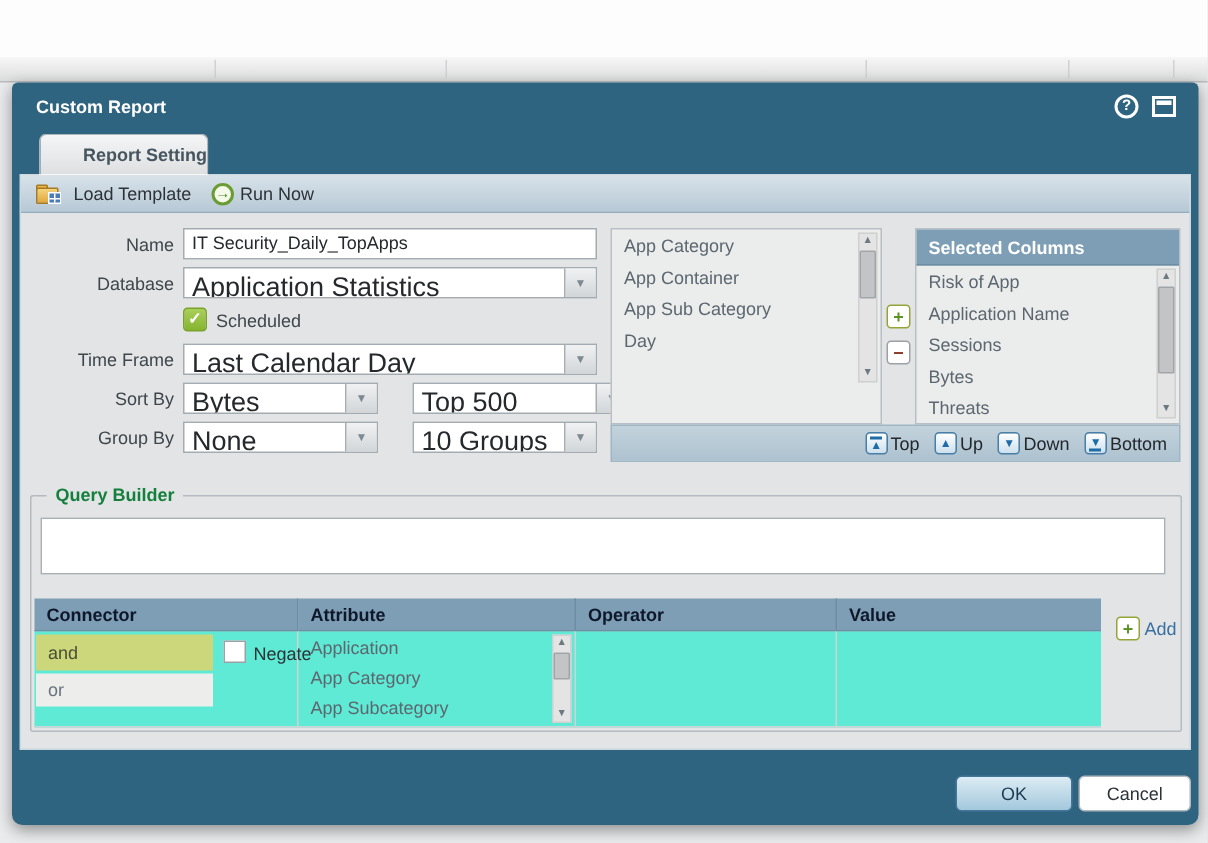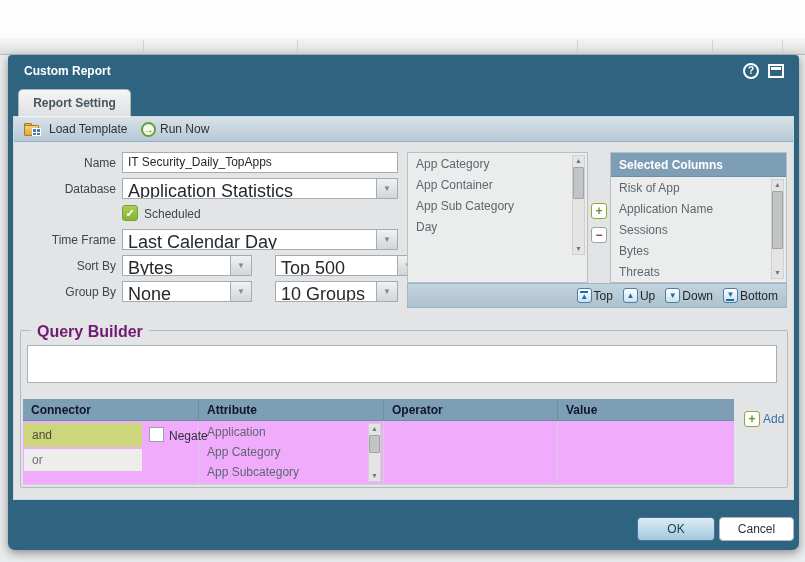--- a/index.html
+++ b/index.html
@@ -17,24 +17,24 @@
   .dialog { position:absolute; left:8px; top:55px; width:791px; height:495px;
     background:#2f6480; border-radius:4px 4px 7px 7px; box-shadow:0 3px 10px rgba(0,0,0,.4); }
   .titlebar { position:absolute; left:0; top:0; right:0; height:33px; }
   .title { position:absolute; left:16px; top:9px; color:#fff; font-size:12px; font-weight:bold; }
   .help-ic { position:absolute; right:40px; top:8px; width:16px; height:16px; border:2px solid #fff;
     border-radius:50%; color:#fff; font-size:10px; font-weight:bold; text-align:center; line-height:12px; }
   .win-ic { position:absolute; right:15px; top:9px; width:16px; height:14px; border:2px solid #fff; background:#2f6480; }
   .win-ic::before { content:""; position:absolute; left:1px; right:1px; top:1px; height:3px; background:#fff; }
 
   .tabstrip { position:absolute; left:0; top:33px; right:0; height:29px; }
-  .tab { position:absolute; left:10px; bottom:0; width:113px; height:28px;
+  .tab { position:absolute; left:18px; bottom:0; width:113px; height:28px;
     background:linear-gradient(#f4f5f6,#dddfe0); border:1px solid #aeb6bc; border-bottom:none;
     border-radius:5px 5px 0 0; color:#46555f; font-size:12px; font-weight:bold;
-    text-align:center; line-height:27px; }
+    text-align:right; line-height:27px; }
 
   .content { position:absolute; left:6px; top:62px; width:779px; height:382px;
     background:#e3e4e5; box-shadow:0 0 0 1px rgba(255,255,255,.75); }
 
   .toolbar { position:absolute; left:0; top:0; right:0; height:25px;
     background:linear-gradient(#d8e2e9,#b7c9d6); border-bottom:1px solid #93adbe; }
   .tbtn { position:absolute; top:0; height:24px; display:flex; align-items:center; gap:4px;
     font-size:12px; color:#2c3338; cursor:default; }
   .tb-load { left:10px;gap:8px; } .tb-run { left:127px; }
   .folder-ic { position:relative; width:17px; height:13px; }
@@ -78,29 +78,29 @@
     justify-content:flex-end; align-items:center; gap:10px; padding-right:8px; }
   .move-btn { display:flex; align-items:center; gap:2px; font-size:12px; color:#22282d; }
   .mv-ic { width:15px; height:15px; border:1px solid #4a7fa5; border-radius:3px;
     background:linear-gradient(#fff,#cde0ed); display:flex; flex-direction:column; align-items:center; justify-content:center; }
   .mv-ic .bar { width:8px; height:2px; background:#1f6da8; }
   .mv-ic .arr { color:#1f6da8; font-size:8px; line-height:8px; }
 
   .qb-box { position:absolute; left:6px; top:213px; width:768px; height:158px;
     border:1px solid #b4bac0; border-radius:2px; }
   .qb-legend { position:absolute; top:-8px; left:10px; background:#e3e4e5; padding:0 6px;
-    font-size:16px; font-weight:bold; color:#701a75; }
+    font-size:12px; font-weight:bold; color:#15803d; }
   .qb-text { position:absolute; left:6px; top:14px; width:750px; height:38px; background:#fff;
     border:1px solid #a9b0b5; font-family:"Liberation Sans",sans-serif; font-size:12px; color:#26292c;
     resize:none; outline:none; padding:3px 5px; }
   .qb-table { position:absolute; left:2px; top:68px; width:711px; height:86px; display:flex; flex-direction:column; }
   .qb-head { display:flex; height:22px; }
   .qb-hcell { background:#7d9eb5; color:#0f172a; font-size:12px; font-weight:bold; padding:4px 0 0 8px;
     border-right:1px solid #6c8da4; border-bottom:1px solid #6c8da4; }
-  .qb-body { display:flex; height:64px; background:#f0abfc; border-bottom:1px solid #cfd3d6; }
+  .qb-body { display:flex; height:64px; background:#5eead4; border-bottom:1px solid #cfd3d6; }
   .qb-bcell { position:relative; border-right:1px solid #cfd3d6; }
   .w-conn { width:176px; } .w-attr { width:185px; } .w-oper { width:174px; } .w-val { width:176px; border-right:none; }
   .conn-and { position:absolute; left:1px; top:2px; width:118px; height:24px; background:#ccd67a;
     font-size:12px; color:#4a4f35; padding:5px 0 0 8px; }
   .conn-or { position:absolute; left:1px; top:28px; width:118px; height:22px; background:#ededec;
     font-size:12px; color:#6a737b; padding:4px 0 0 8px; }
   .negate-chk { position:absolute; left:126px; top:6px; width:15px; height:15px; background:#fff; border:1px solid #9aa1a7; }
   .negate-lbl { position:absolute; left:146px; top:8px; font-size:12px; color:#2c3338; }
   .attr-item { height:20px; padding:4px 0 0 8px; font-size:12px; color:#5d6770; white-space:nowrap; overflow:hidden; }
   .add-btn { position:absolute; left:723px; top:80px; display:flex; align-items:center; gap:3px; }

